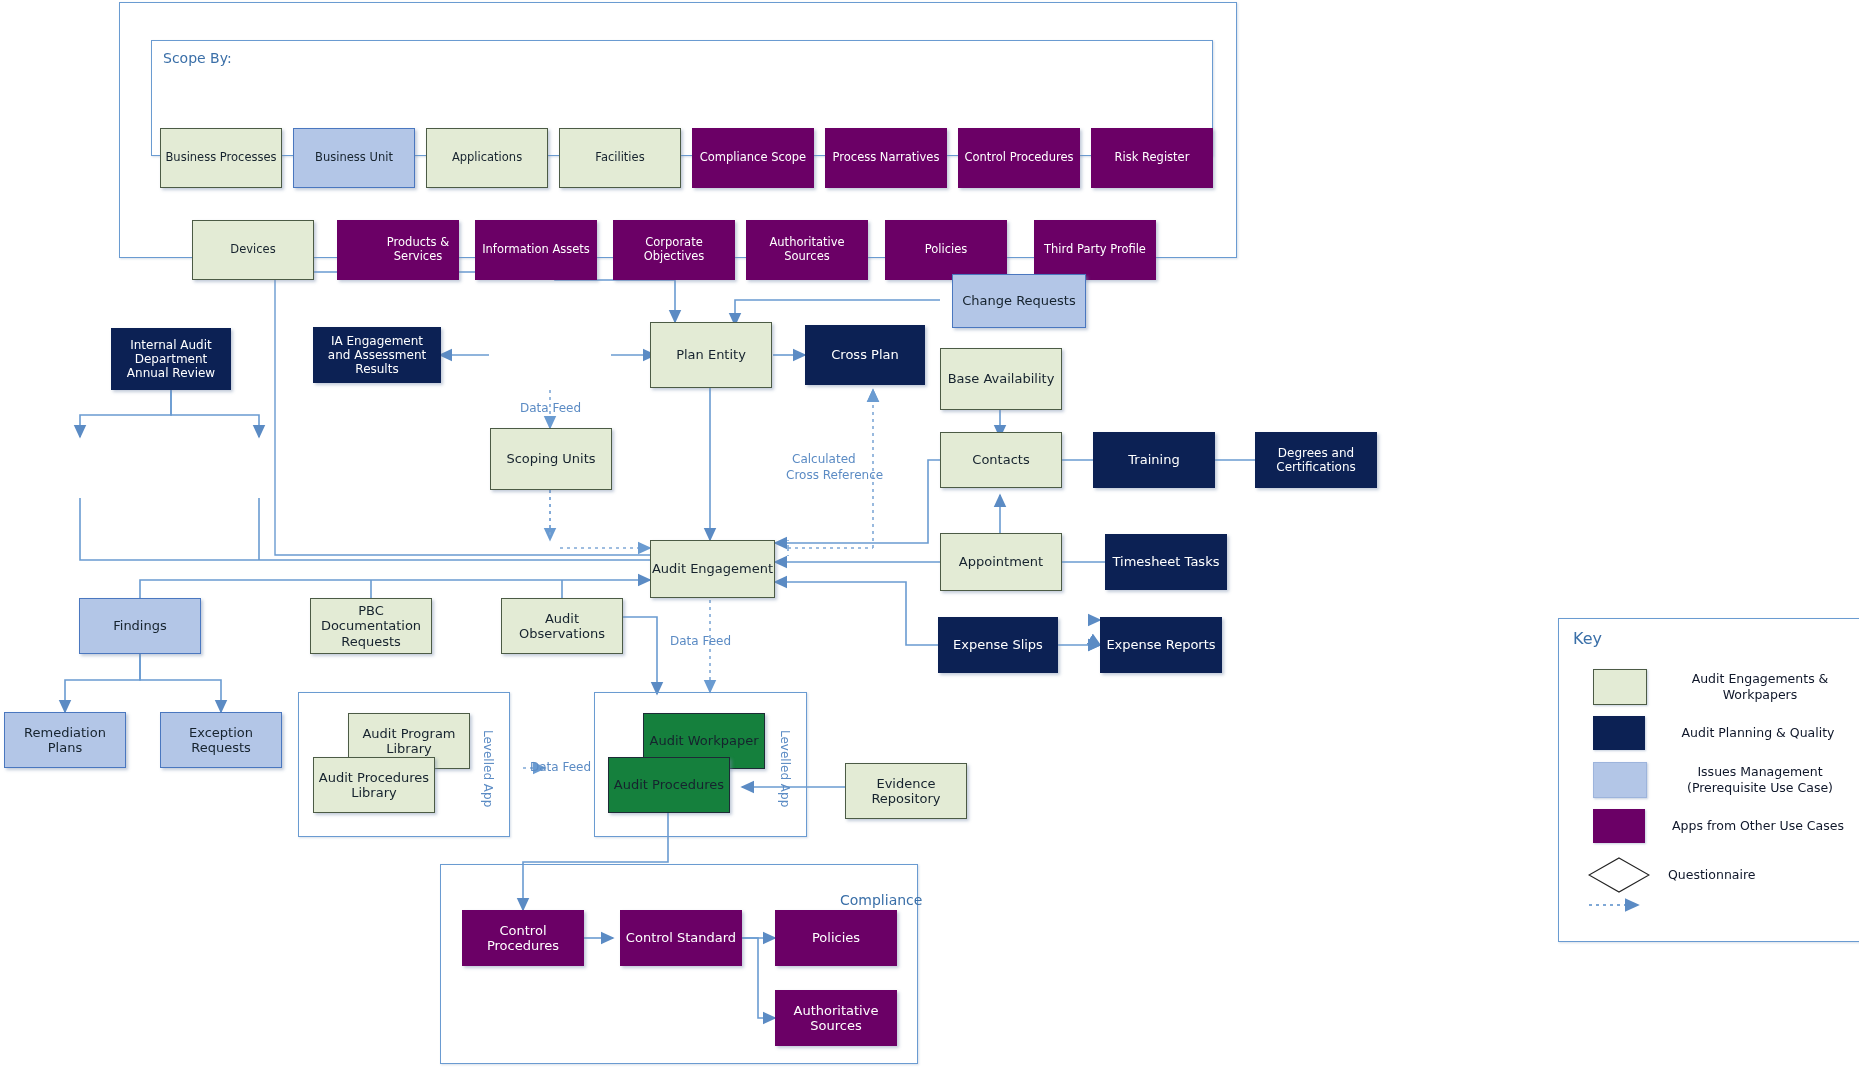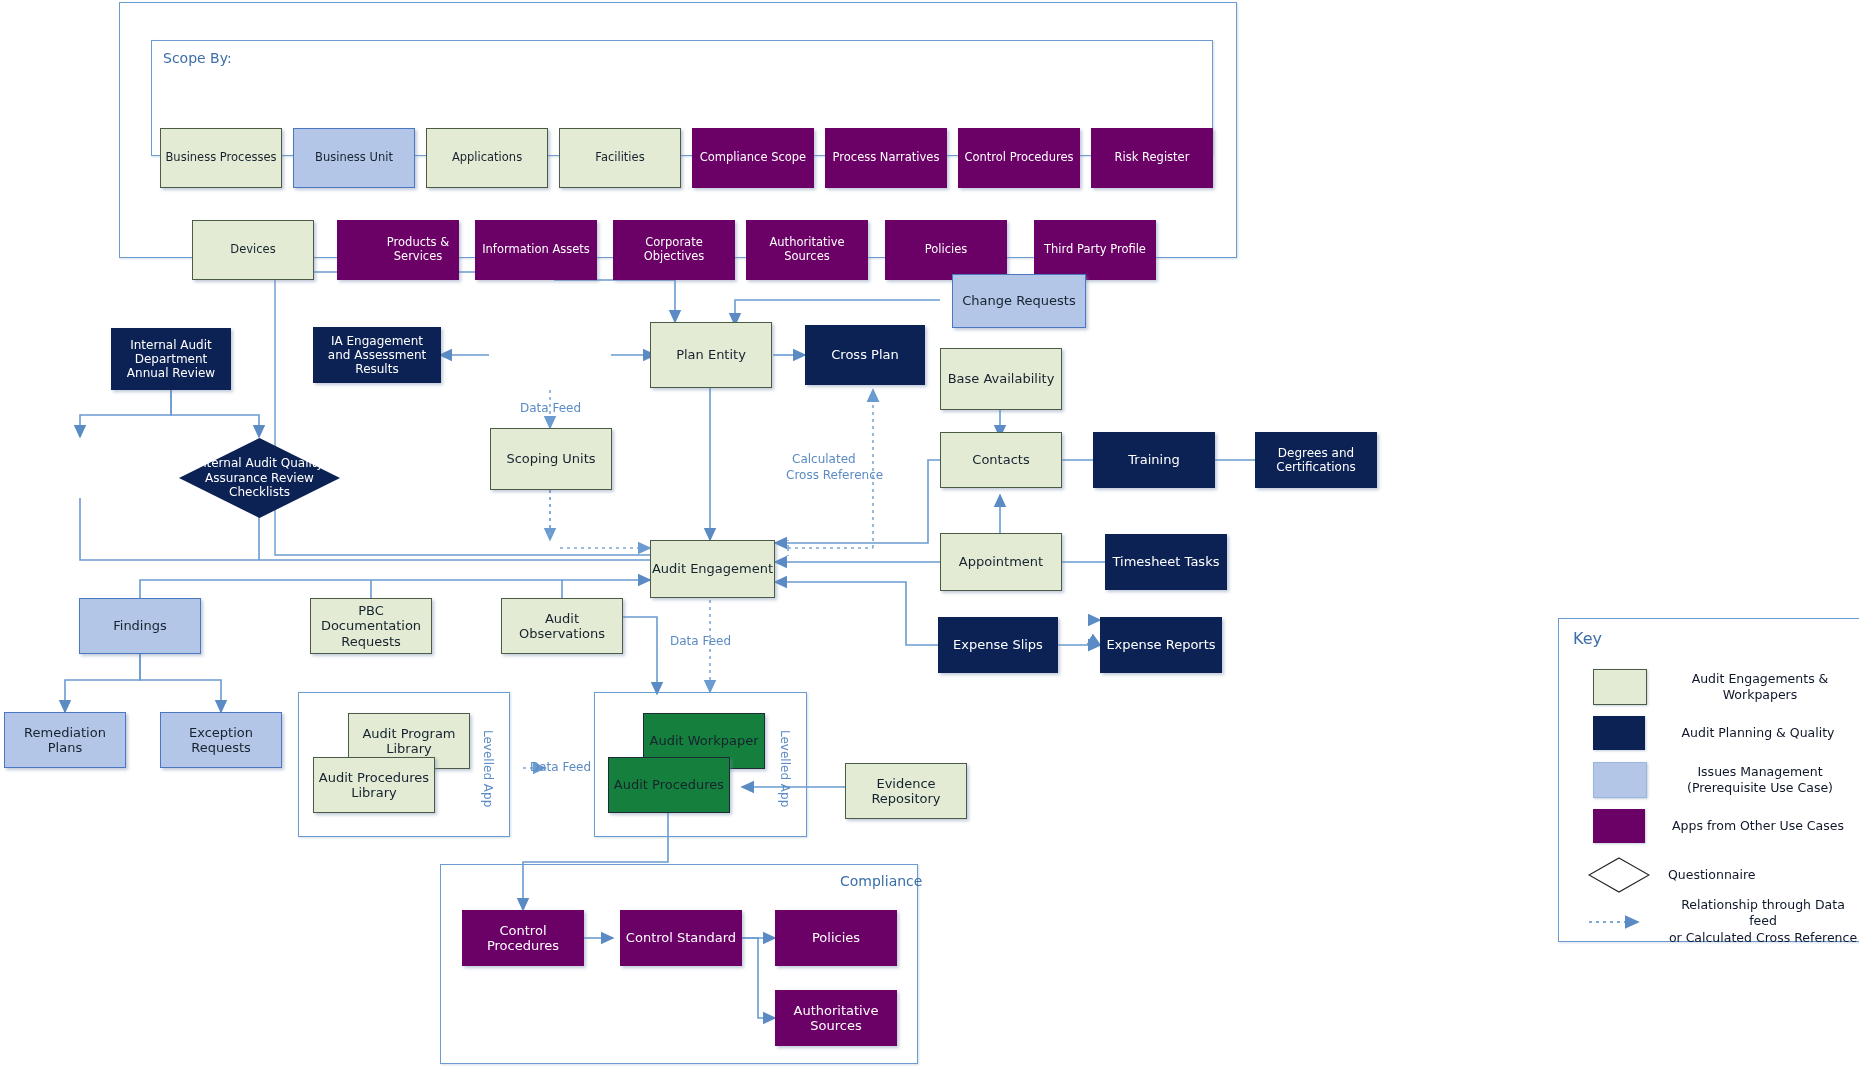--- a/index.html
+++ b/index.html
@@ -170,24 +170,20 @@
   <div class="node purple fs11" style="left:337px;top:180px;width:122px;height:60px;padding-left:40px;">Products &amp; Services</div>
   <div class="node purple fs11" style="left:475px;top:180px;width:122px;height:60px;">Information Assets</div>
   <div class="node purple fs11" style="left:613px;top:180px;width:122px;height:60px;">Corporate Objectives</div>
   <div class="node purple fs11" style="left:746px;top:180px;width:122px;height:60px;">Authoritative Sources</div>
   <div class="node purple fs11" style="left:885px;top:180px;width:122px;height:60px;">Policies</div>
   <div class="node purple fs11" style="left:1034px;top:180px;width:122px;height:60px;">Third Party Profile</div>
 
   <div class="node navy fs12" style="left:111px;top:328px;width:120px;height:62px;padding:8px 4px;">Internal Audit Department Annual Review</div>
 
 
-  <div class="diamond" style="left:179px;top:438px;width:161px;height:80px;">
-    <div class="dshape"></div>
-    <div class="dtext" style="padding:0 12px;">Internal Audit Quality Assurance Review Checklists</div>
-  </div>
 
   <div class="node navy fs12" style="left:313px;top:327px;width:128px;height:56px;padding:0 4px;">IA Engagement and Assessment Results</div>
 
 
   <div class="node green fs13" style="left:650px;top:322px;width:122px;height:66px;">Plan Entity</div>
 
   <div class="node navy fs13" style="left:805px;top:325px;width:120px;height:60px;">Cross Plan</div>
 
   <div class="node lblue fs13" style="left:952px;top:274px;width:134px;height:54px;">Change Requests</div>
 
@@ -227,21 +223,21 @@
   <div class="vert-label" style="left:481px;top:730px;">Levelled App</div>
 
   <div class="group" style="left:594px;top:692px;width:213px;height:145px;"></div>
   <div class="node green-thin fs13" style="left:643px;top:713px;width:122px;height:56px;">Audit Workpaper</div>
   <div class="node green-thin fs13" style="left:608px;top:757px;width:122px;height:56px;">Audit Procedures</div>
   <div class="vert-label" style="left:778px;top:730px;">Levelled App</div>
 
   <div class="node green fs13" style="left:845px;top:763px;width:122px;height:56px;">Evidence Repository</div>
 
   <div class="group" style="left:440px;top:864px;width:478px;height:200px;"></div>
-  <div class="group-label" style="left:840px;top:873px;">Compliance</div>
+  <div class="group-label" style="left:840px;top:892px;">Compliance</div>
 
   <div class="node purple fs13" style="left:462px;top:910px;width:122px;height:56px;">Control Procedures</div>
   <div class="node purple fs13" style="left:620px;top:910px;width:122px;height:56px;">Control Standard</div>
   <div class="node purple fs13" style="left:775px;top:910px;width:122px;height:56px;">Policies</div>
   <div class="node purple fs13" style="left:775px;top:990px;width:122px;height:56px;">Authoritative Sources</div>
 
   <div class="edge-label" style="left:520px;top:401px;">Data Feed</div>
   <div class="edge-label" style="left:670px;top:634px;">Data Feed</div>
   <div class="edge-label" style="left:530px;top:760px;">Data Feed</div>
   <div class="edge-label" style="left:792px;top:452px;">Calculated</div>
@@ -286,20 +282,16 @@
       <div class="key-arrow">
         <svg width="62" height="14" viewBox="0 0 62 14">
           <defs>
             <marker id="kah" markerWidth="9" markerHeight="9" refX="7.5" refY="4.5" orient="auto">
               <path d="M0,0.6 L8.5,4.5 L0,8.4 z" fill="#5B8BC4"></path>
             </marker>
           </defs>
           <path d="M1,7 L50,7" fill="none" stroke="#7FA8D6" stroke-width="1.8" stroke-dasharray="3 4" marker-end="url(#kah)"></path>
         </svg>
       </div>
-      <div class="key-text">
-        <div>Relationship through Data feed</div>
-        <div>or Calculated Cross Reference</div>
-      </div>
     </div>
   </div>
 
 </div>
 
 </body></html>

